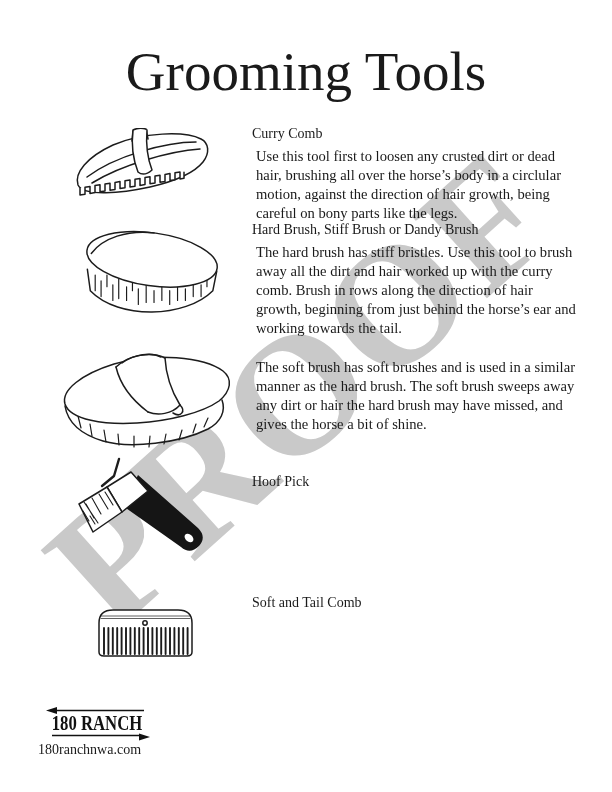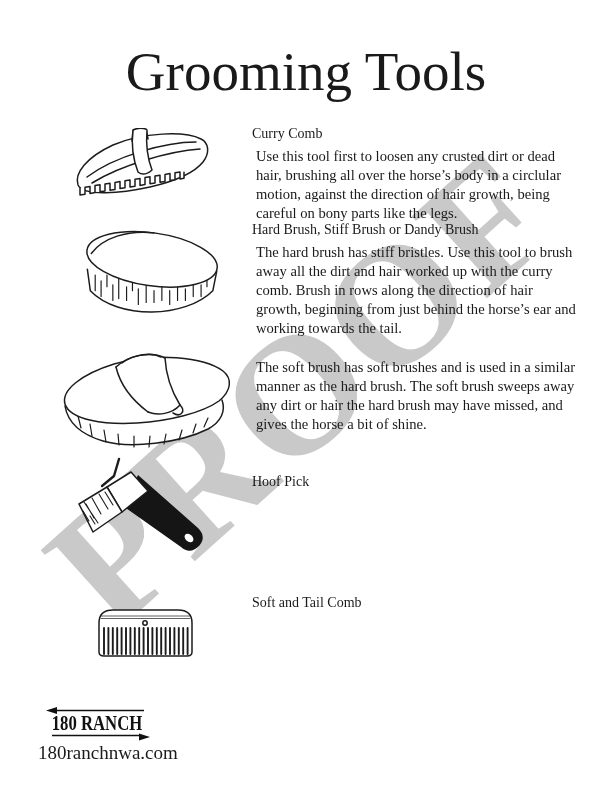--- a/index.html
+++ b/index.html
@@ -26,21 +26,21 @@
   .f1{left:73px;top:128px;width:140px;height:85px}
   .f2{left:80px;top:226px;width:150px;height:100px}
   .f3{left:58px;top:350px;width:180px;height:108px}
   .f4{left:78px;top:456px;width:130px;height:100px}
   .f5{left:97px;top:607px;width:97px;height:52px}
   .fig svg{display:block;width:100%;height:100%;}
   svg.ill{stroke:#1c1c1c;stroke-width:1.5;stroke-linecap:round;stroke-linejoin:round;fill:#ffffff;}
   .logo{position:absolute;left:46px;top:706px;width:104px;height:38px;z-index:1;text-decoration:underline;}
   .logo svg{display:block;width:100%;height:100%;}
   .logo text{font-family:"Liberation Serif","DejaVu Serif",serif;font-weight:bold;font-size:22px;fill:#111;}
-  .website{position:absolute;left:38px;top:742px;font-size:19px;z-index:1;}
+  .website{position:absolute;left:38px;top:742px;font-size:14px;z-index:1;}
 </style>
 </head>
 <body>
 
 <div class="page">
 
   <div class="watermark">PROOF</div>
 
   <h1 class="title">Grooming Tools</h1>
 

